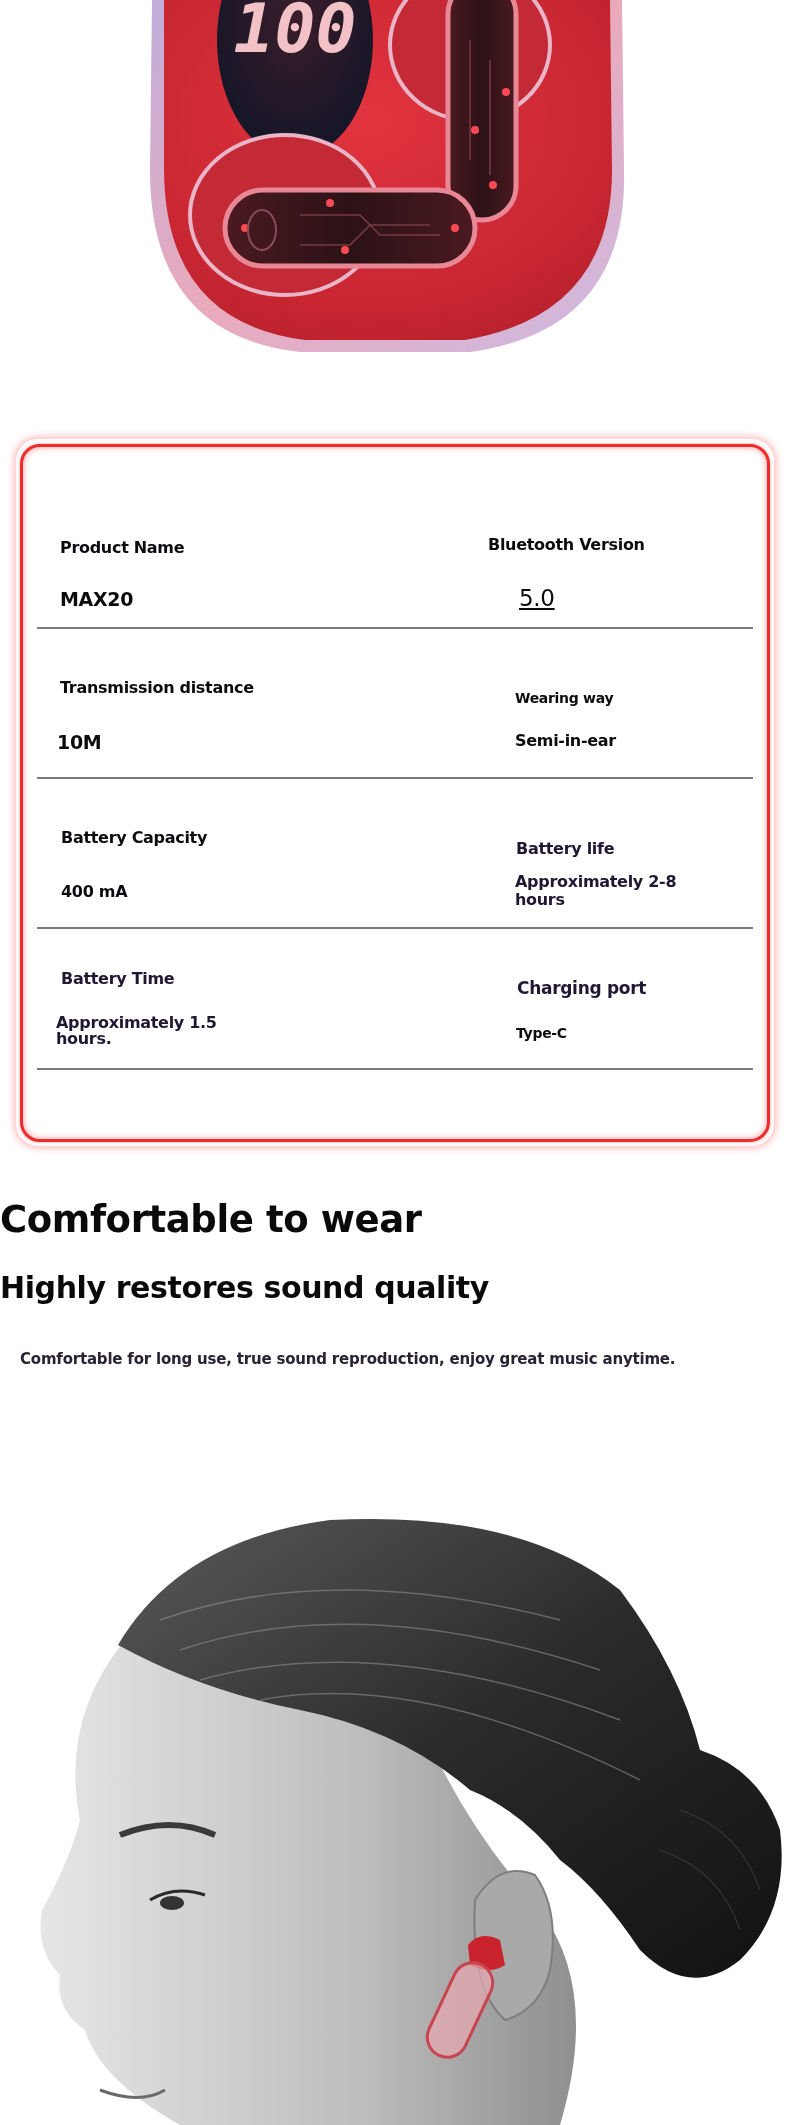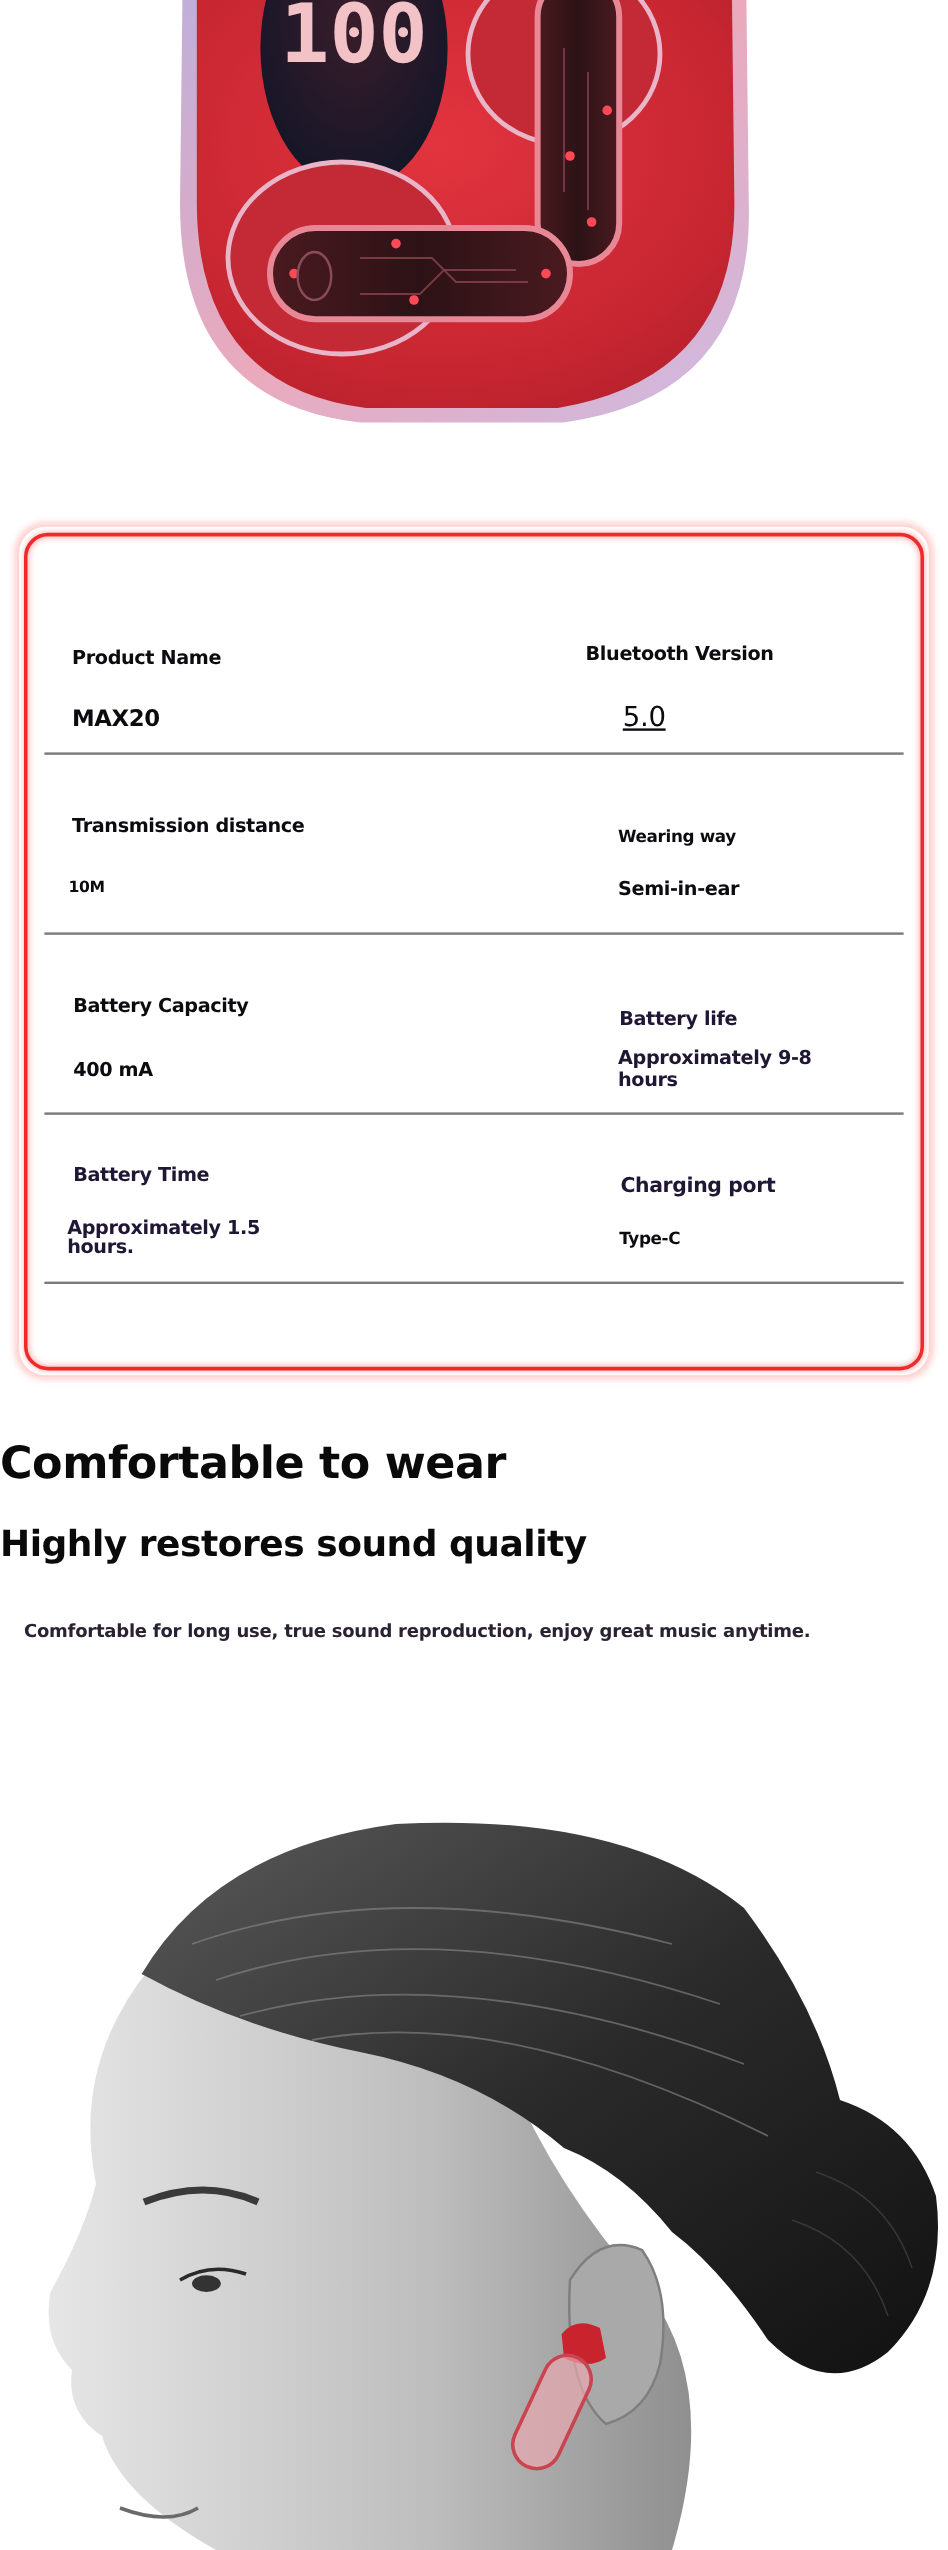--- a/index.html
+++ b/index.html
@@ -1,20 +1,20 @@
 <!DOCTYPE html>
 <html><head>
 <meta charset="utf-8">
 <style>
   html, body { margin: 0; padding: 0; background: #ffffff; }
   body { width: 790px; height: 2125px; position: relative; overflow: hidden;
          font-family: "DejaVu Sans", "Liberation Sans", sans-serif; }
 
   
-  .hero-case { position: absolute; left: 0; top: 0; width: 716px; height: 380px; }
+  .hero-case { position: absolute; left: 0; top: 0; width: 716px; height: 380px; font-style: italic; }
   .hero-case svg { display: block; }
 
   
   .spec-card-outer {
     position: absolute; left: 14px; top: 437px; width: 762px; height: 711px;
     border-radius: 24px;
     border: 2px solid #ffd6d6;
     box-shadow: 0 0 6px 1px rgba(255, 90, 90, 0.35);
     box-sizing: border-box;
   }
@@ -103,29 +103,29 @@
 <div class="spec-card-outer"></div>
 <div class="spec-card"></div>
 
 <div class="spec-label c-black" style="left:60px; top:540px; font-size:16px;">Product Name</div>
 <div class="spec-value c-black" style="left:60px; top:590px; font-size:19px;">MAX20</div>
 <div class="spec-label c-black" style="left:488px; top:537px; font-size:16px;">Bluetooth Version</div>
 <div class="spec-value c-black" style="left:519px; top:586px; font-size:23px; font-weight:normal;text-decoration:underline;">5.0</div>
 <div class="spec-divider" style="top:627px;"></div>
 
 <div class="spec-label c-black" style="left:60px; top:680px; font-size:16px;">Transmission distance</div>
-<div class="spec-value c-black" style="left:57px; top:733px; font-size:13px;">10M</div>
+<div class="spec-value c-black" style="left:57px; top:733px; font-size:19px;">10M</div>
 <div class="spec-label c-black" style="left:515px; top:691px; font-size:14px;">Wearing way</div>
 <div class="spec-value c-black" style="left:515px; top:733px; font-size:16px;">Semi-in-ear</div>
 <div class="spec-divider" style="top:777px;"></div>
 
 <div class="spec-label c-black" style="left:61px; top:830px; font-size:16px;">Battery Capacity</div>
 <div class="spec-value c-black" style="left:61px; top:884px; font-size:16px;">400 mA</div>
 <div class="spec-label c-navy" style="left:516px; top:841px; font-size:16px;">Battery life</div>
-<div class="spec-value c-navy" style="left:515px; top:874px; font-size:16px;">Approximately 9-8</div>
+<div class="spec-value c-navy" style="left:515px; top:874px; font-size:16px;">Approximately 2-8</div>
 <div class="spec-value c-navy" style="left:515px; top:892px; font-size:16px;">hours</div>
 <div class="spec-divider" style="top:927px;"></div>
 
 <div class="spec-label c-navy" style="left:61px; top:971px; font-size:16px;">Battery Time</div>
 <div class="spec-value c-navy" style="left:56px; top:1015px; font-size:16px;">Approximately 1.5</div>
 <div class="spec-value c-navy" style="left:56px; top:1031px; font-size:16px;">hours.</div>
 <div class="spec-label c-navy" style="left:517px; top:980px; font-size:17px;">Charging port</div>
 <div class="spec-value c-black" style="left:516px; top:1026px; font-size:14px;">Type-C</div>
 <div class="spec-divider" style="top:1068px;"></div>
 

